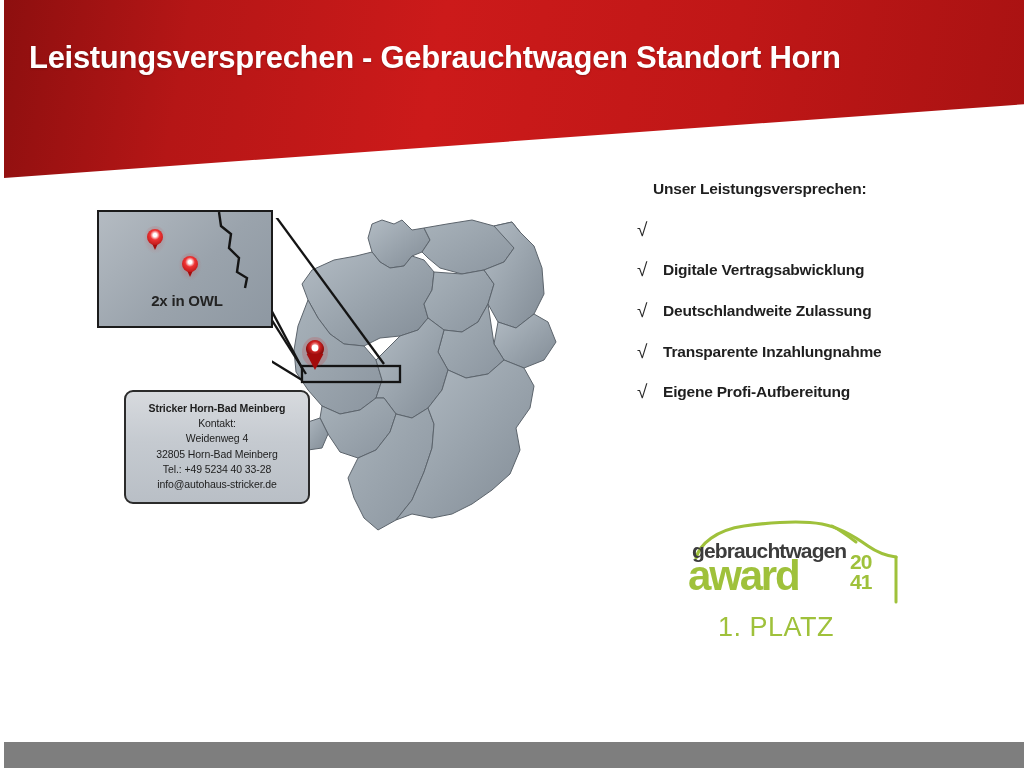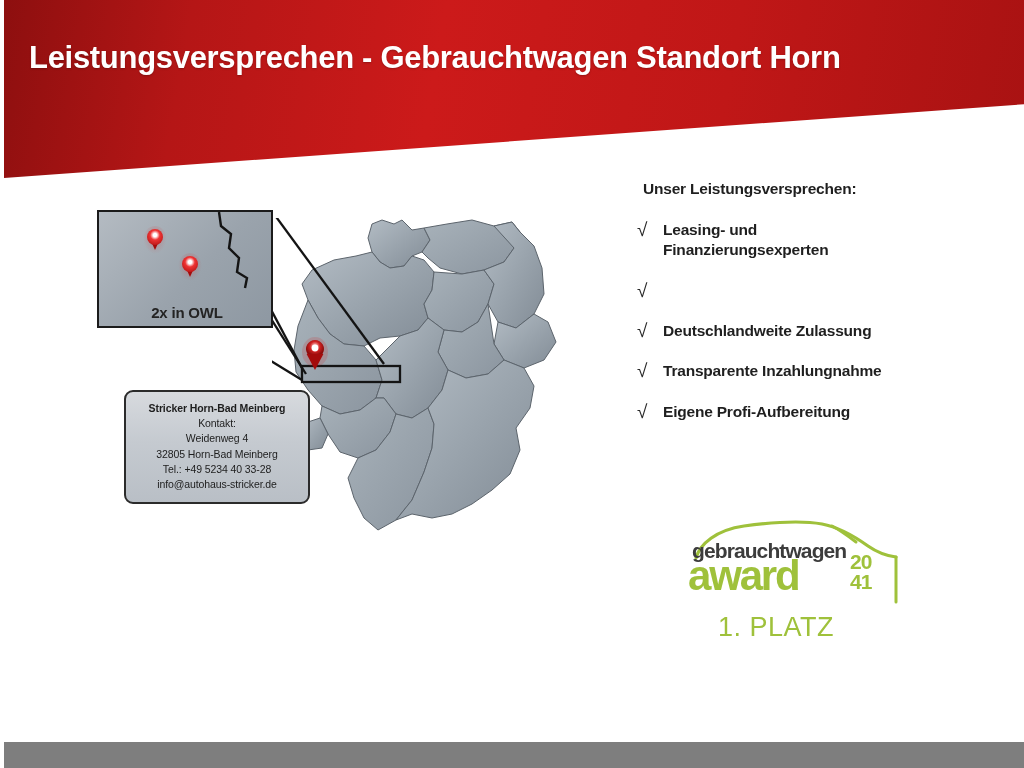--- a/index.html
+++ b/index.html
@@ -23,21 +23,21 @@
     position:absolute;left:25px;top:40px;
     font-size:31px;font-weight:bold;color:#ffffff;
     letter-spacing:-0.3px;white-space:nowrap;
     text-shadow:0 1px 2px rgba(0,0,0,.25);
   }
 
   
   .promise-col{position:absolute;left:633px;top:180px;width:370px;}
   .promise-head{
     font-size:15.5px;font-weight:bold;color:#1f1f1f;letter-spacing:-0.2px;
-    margin:0 0 22px 6px;
+    margin:0 0 22px 16px;
   }
   .promise-item{display:flex;align-items:flex-start;margin-bottom:21px;}
   .promise-item .tick{
     width:26px;flex:0 0 26px;font-size:19px;line-height:19px;color:#2a2a2a;
     font-weight:400;padding-top:0px;
   }
   .promise-item .ptext{
     font-size:15.5px;font-weight:bold;color:#1f1f1f;line-height:1.28;
     letter-spacing:-0.2px;white-space:pre-line;
   }
@@ -63,21 +63,21 @@
   }
 
   
   .inset{
     position:absolute;left:93px;top:210px;width:176px;height:118px;
     background:linear-gradient(135deg,#b4bbc2 0%,#9aa3ac 55%,#8e98a2 100%);
     border:2px solid #1b1b1b;box-sizing:border-box;
   }
   .inset-label{
     position:absolute;left:0;top:80px;width:176px;text-align:center;
-    font-size:15px;font-weight:bold;color:#232323;letter-spacing:-0.2px;margin-top:12px;
+    font-size:15px;font-weight:bold;color:#232323;letter-spacing:-0.2px;
   }
   .pin{position:absolute;width:16px;height:22px;}
   .pin .pin-body{
     width:16px;height:16px;border-radius:50% 50% 50% 50%;
     background:radial-gradient(circle at 50% 38%,#fff 0 14%,#e33 38%,#a40b0b 100%);
     position:absolute;left:0;top:0;
   }
   .pin .pin-tip{
     position:absolute;left:3px;top:10px;width:0;height:0;
     border-left:5px solid transparent;border-right:5px solid transparent;
@@ -199,25 +199,24 @@
     <div class="c-line">32805 Horn-Bad Meinberg</div>
     <div class="c-line">Tel.: +49 5234 40 33-28</div>
     <div class="c-line">info@autohaus-stricker.de</div>
   </div>
 
   <div class="promise-col">
     <div class="promise-head">Unser Leistungsversprechen:</div>
 
     <div class="promise-item">
       <span class="tick">√</span>
-      <span class="ptext">Leasing- und
-Finanzierungsexperten</span>
-    </div>
-    <div class="promise-item">
-      <span class="tick">√</span>
+    </div>
+    <div class="promise-item">
+      <span class="tick">√</span>
+      <span class="ptext">Digitale Vertragsabwicklung</span>
     </div>
     <div class="promise-item">
       <span class="tick">√</span>
       <span class="ptext">Deutschlandweite Zulassung</span>
     </div>
     <div class="promise-item">
       <span class="tick">√</span>
       <span class="ptext">Transparente Inzahlungnahme</span>
     </div>
     <div class="promise-item">

